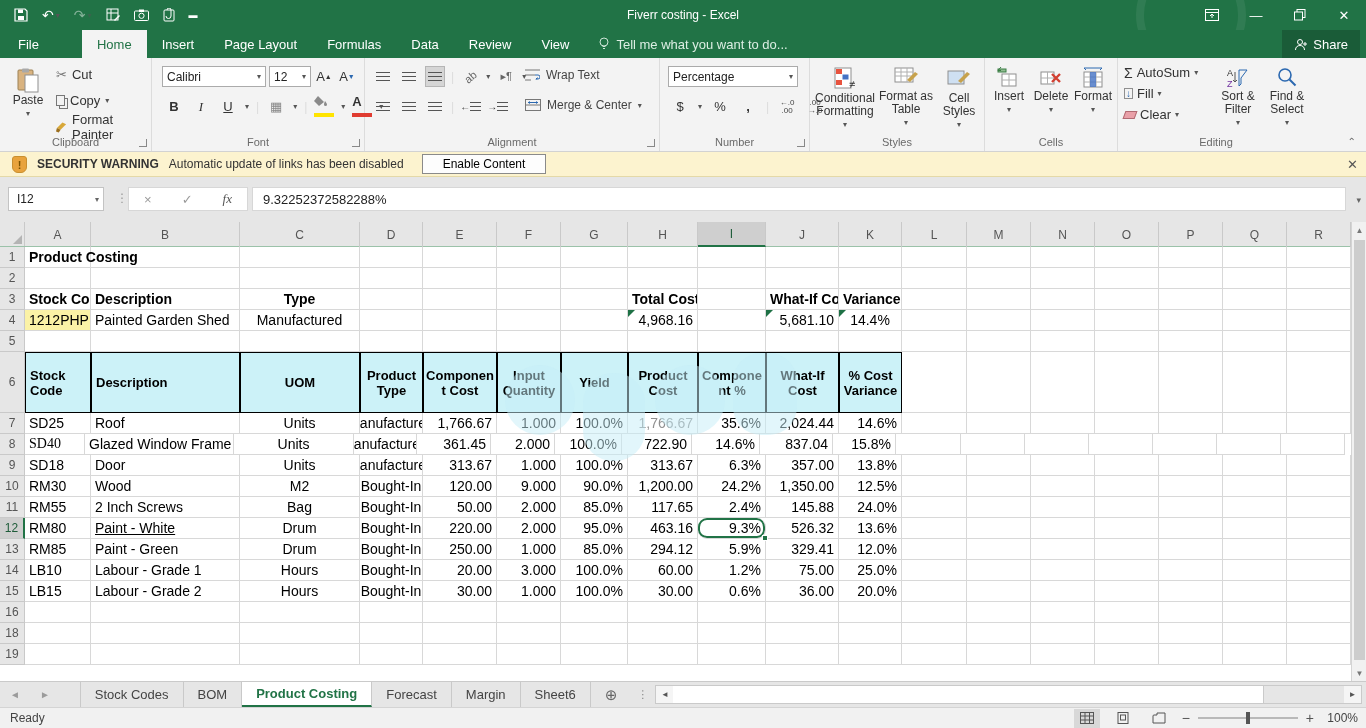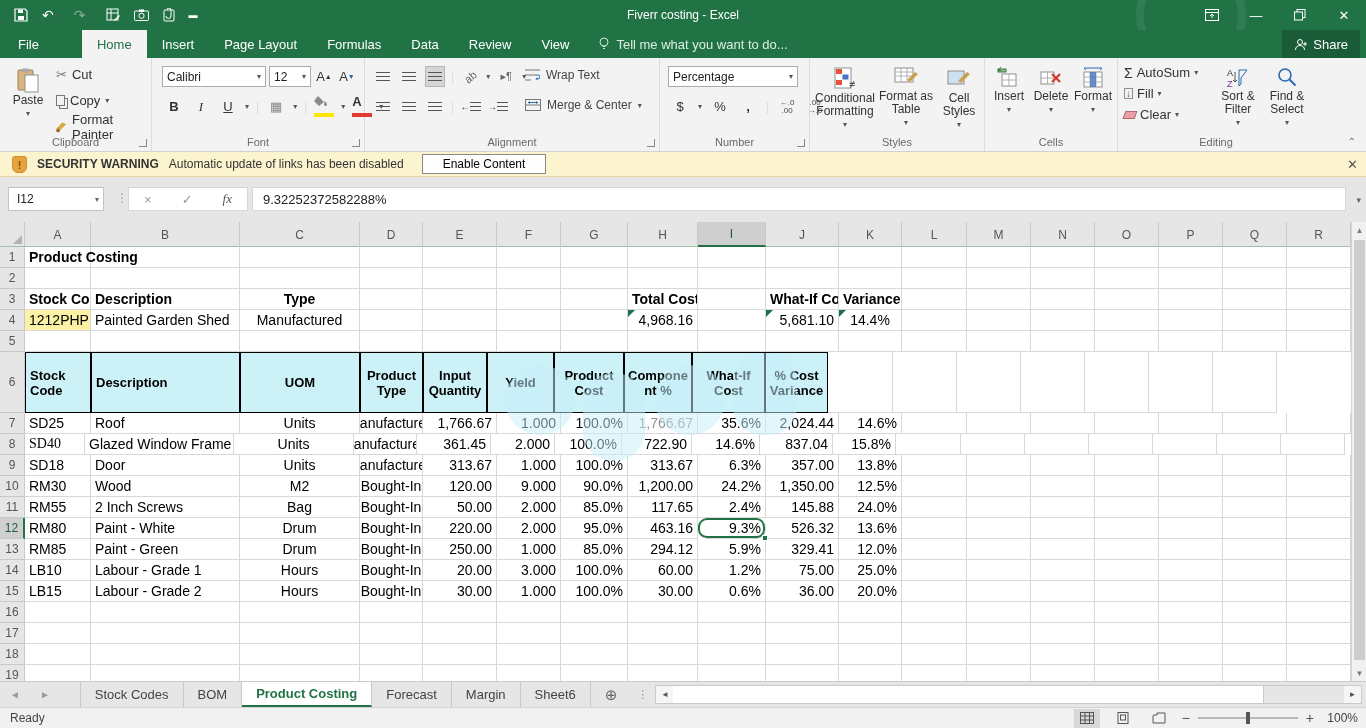--- a/index.html
+++ b/index.html
@@ -640,20 +640,23 @@
         </div>
         <div class="cell th left" style="width: 149px;">
           <span>Description</span>
         </div>
         <div class="cell th" style="width: 120px;">
           <span>UOM</span>
         </div>
         <div class="cell th" style="width: 63px;">
           <span>Product Type</span>
         </div>
+        <div class="cell th" style="width: 74px;">
+          <span>Component Cost</span>
+        </div>
         <div class="cell th" style="width: 64px;">
           <span>Input Quantity</span>
         </div>
         <div class="cell th" style="width: 67px;">
           <span>Yield</span>
         </div>
         <div class="cell th" style="width: 70px;">
           <span>Product Cost</span>
         </div>
         <div class="cell th" style="width: 68px;">
@@ -886,21 +889,21 @@
         <div class="cell" style="width: 64px;"></div>
         <div class="cell" style="width: 64px;"></div>
         <div class="cell" style="width: 64px;"></div>
         <div class="cell" style="width: 64px;"></div>
       </div>
       <div class="grow" style="height: 21px;">
         <div class="rhdr sel">12</div>
         <div class="cell" style="width: 66px;">
           <span>RM80</span>
         </div>
-        <div class="cell" style="width: 149px;">
+        <div class="cell" style="width: 149px; text-decoration: underline;">
           <span>Paint - White</span>
         </div>
         <div class="cell c" style="width: 120px;">
           <span>Drum</span>
         </div>
         <div class="cell c" style="width: 63px;">
           <span>Bought-In</span>
         </div>
         <div class="cell num" style="width: 74px;">
           <span>220.00</span>
@@ -1056,41 +1059,20 @@
         <div class="cell" style="width: 65px;"></div>
         <div class="cell" style="width: 64px;"></div>
         <div class="cell" style="width: 64px;"></div>
         <div class="cell" style="width: 64px;"></div>
         <div class="cell" style="width: 64px;"></div>
         <div class="cell" style="width: 64px;"></div>
         <div class="cell" style="width: 64px;"></div>
       </div>
       <div class="grow" style="height: 21px;">
         <div class="rhdr">16</div>
-        <div class="cell" style="width: 66px;"></div>
-        <div class="cell" style="width: 149px;"></div>
-        <div class="cell" style="width: 120px;"></div>
-        <div class="cell" style="width: 63px;"></div>
-        <div class="cell" style="width: 74px;"></div>
-        <div class="cell" style="width: 64px;"></div>
-        <div class="cell" style="width: 67px;"></div>
-        <div class="cell" style="width: 70px;"></div>
-        <div class="cell" style="width: 68px;"></div>
-        <div class="cell" style="width: 73px;"></div>
-        <div class="cell" style="width: 63px;"></div>
-        <div class="cell" style="width: 65px;"></div>
-        <div class="cell" style="width: 64px;"></div>
-        <div class="cell" style="width: 64px;"></div>
-        <div class="cell" style="width: 64px;"></div>
-        <div class="cell" style="width: 64px;"></div>
-        <div class="cell" style="width: 64px;"></div>
-        <div class="cell" style="width: 64px;"></div>
-      </div>
-      <div class="grow" style="height: 21px;">
-        <div class="rhdr">17</div>
         <div class="cell" style="width: 66px;"></div>
         <div class="cell" style="width: 149px;"></div>
         <div class="cell" style="width: 120px;"></div>
         <div class="cell" style="width: 63px;"></div>
         <div class="cell" style="width: 74px;"></div>
         <div class="cell" style="width: 64px;"></div>
         <div class="cell" style="width: 67px;"></div>
         <div class="cell" style="width: 70px;"></div>
         <div class="cell" style="width: 68px;"></div>
         <div class="cell" style="width: 73px;"></div>

